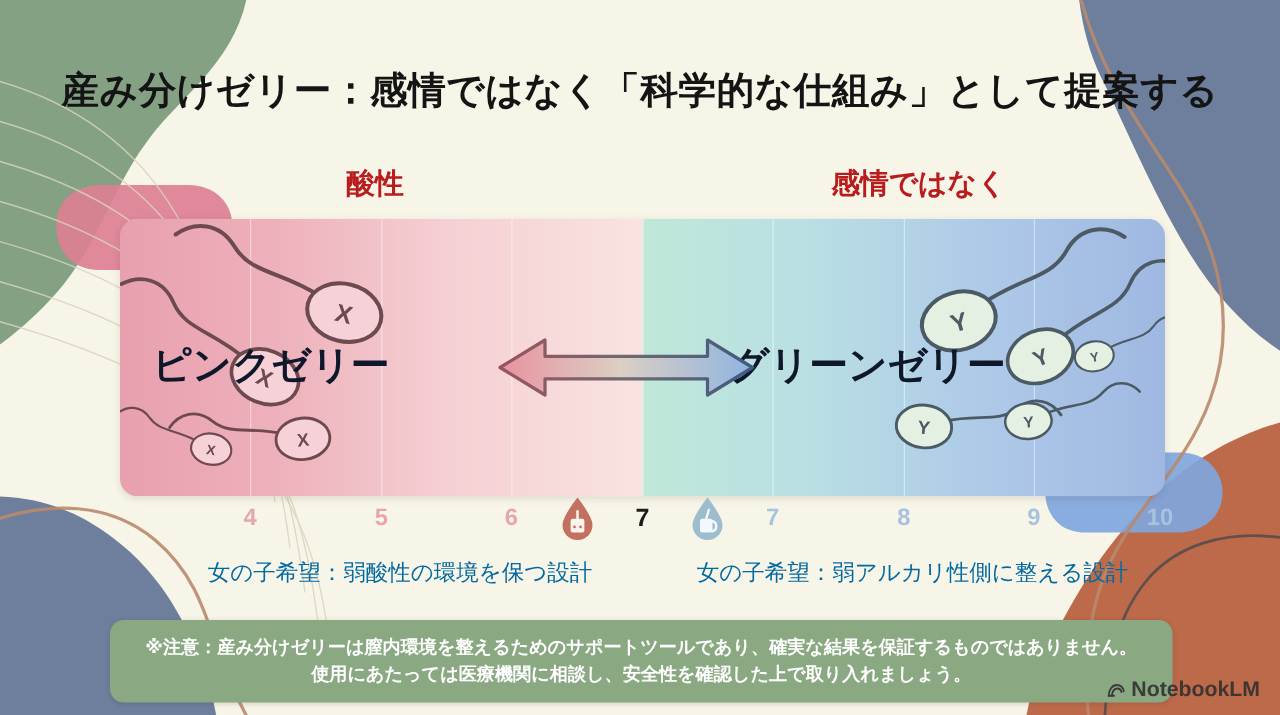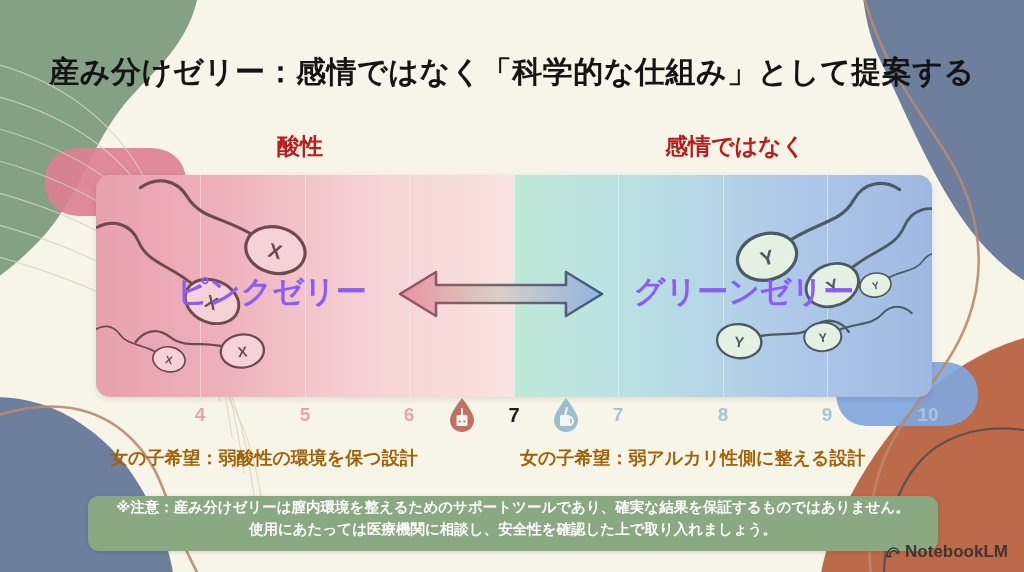--- a/index.html
+++ b/index.html
@@ -78,22 +78,21 @@
     position: absolute; top: 0; bottom: 0; width: 1px;
     background: rgba(255,255,255,0.45);
   }
 
   
   .jelly-label {
     position: absolute;
     top: 271px;
     font-size: 31px;
     font-weight: 700;
-    color: #8b5cf6;
-    text-align: center;
+    color: #0f172a;
     white-space: nowrap;
   }
   .jelly-label.pink  { left: 122px; width: 300px; }
   .jelly-label.green { left: 584px; width: 320px; font-family: Liberation Mono, monospace; }
 
   
   .arrow-wrap {
     position: absolute;
     left: 396px;
     top: 266px;
@@ -125,35 +124,35 @@
     width: 30px;
     height: 36px;
     margin-left: -15px;
   }
 
   
   .caption {
     position: absolute;
     top: 446px;
     font-size: 18px;
-    font-weight: 700;
-    color: #a16207;
-    text-align: left;
+    font-weight: 400;
+    color: #0369a1;
+    text-align: center;
     white-space: nowrap;
   }
   .caption.left  { left: 110px; width: 420px; }
   .caption.right { left: 520px; width: 420px; }
 
   
   .note {
     position: absolute;
     left: 88px;
     top: 496px;
     width: 850px;
-    padding: 0 14px 10px;
+    padding: 11px 14px 10px;
     border-radius: 11px;
     background: #8aa882;
     color: #ffffff;
     text-align: center;
     font-size: 14.5px;
     font-weight: 700;
     line-height: 1.55;
     box-shadow: 0 1px 4px rgba(60,50,40,0.18);
   }
   .note-line { display: block; white-space: nowrap; }

